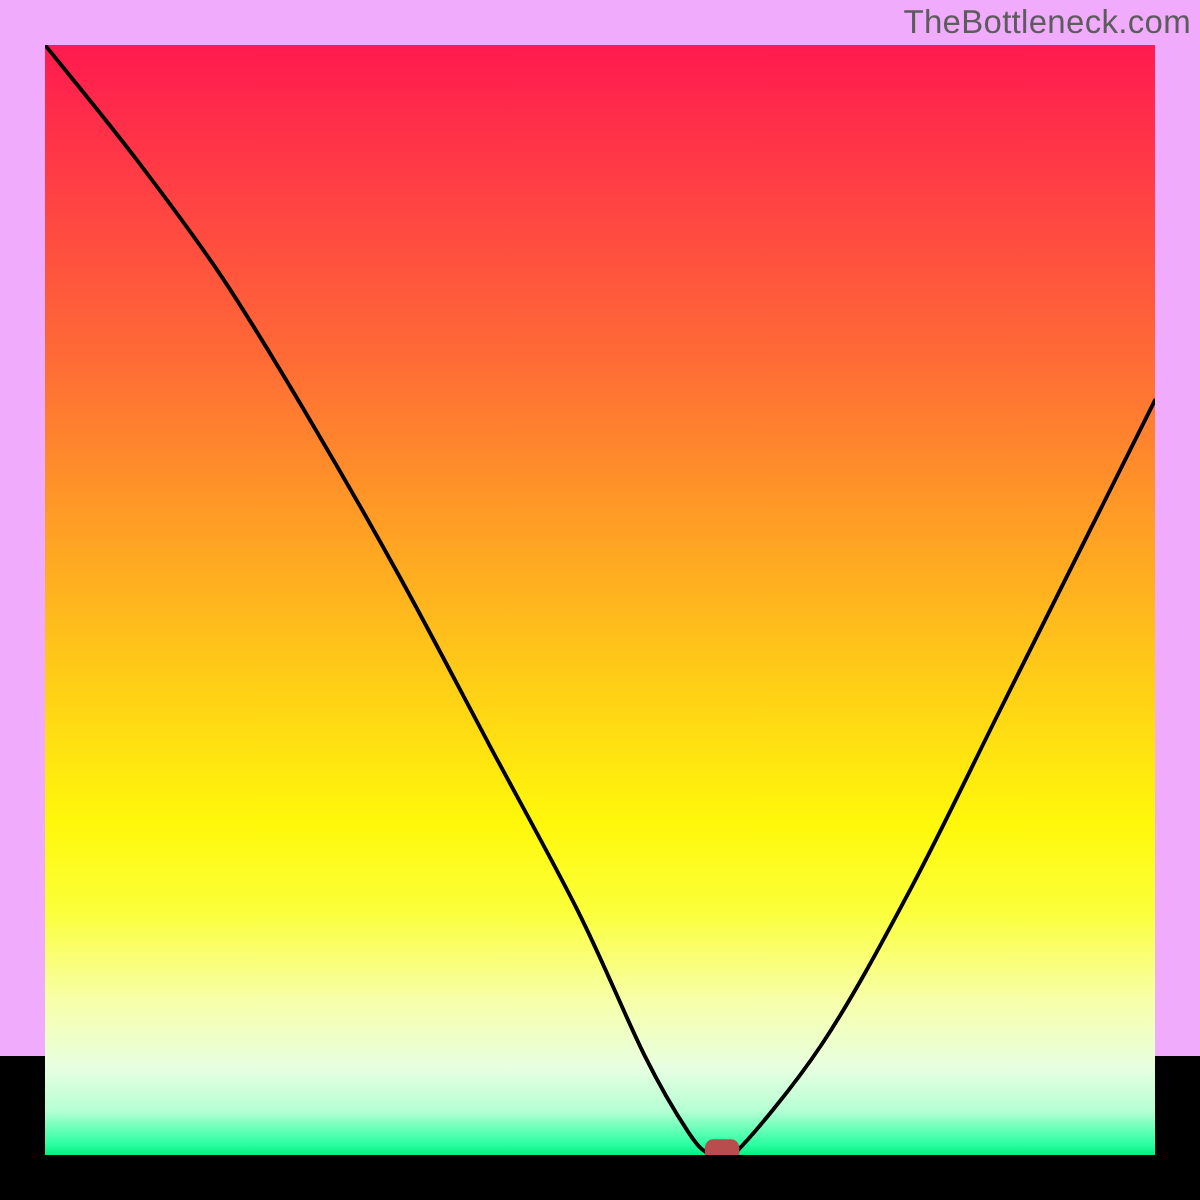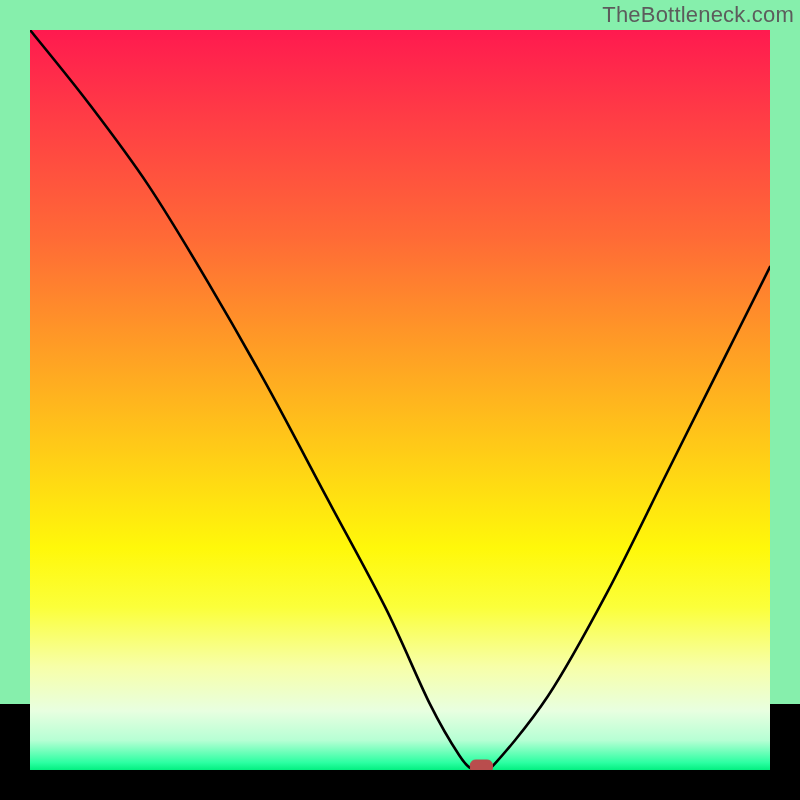--- a/index.html
+++ b/index.html
@@ -8,21 +8,21 @@
     width: 800px;
     height: 800px;
     background: #000;
     overflow: hidden;
     font-family: Arial, Helvetica, sans-serif;
   }
   .frame {
     position: relative;
     width: 800px;
     height: 704px;
-    background: #86efac;
+    background: #f0abfc;
   }
   .attribution {
     position: absolute;
     top: 2px;
     right: 6px;
     color: #5c5c5c;
     font-size: 22px;
     font-weight: 500;
     letter-spacing: 0.2px;
     z-index: 10;

